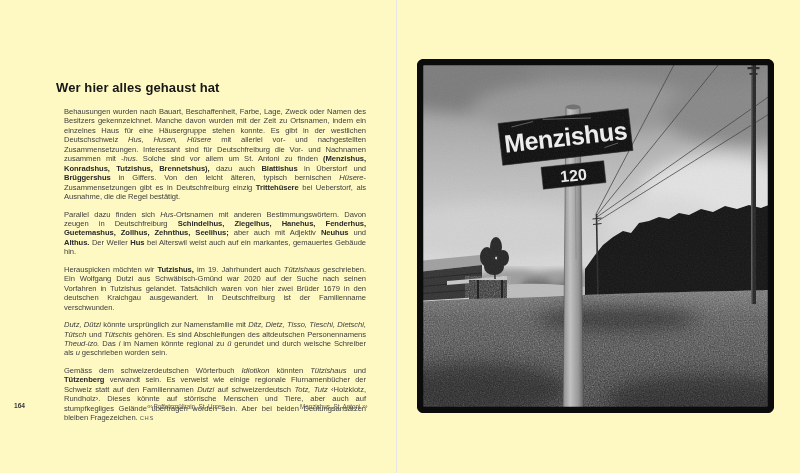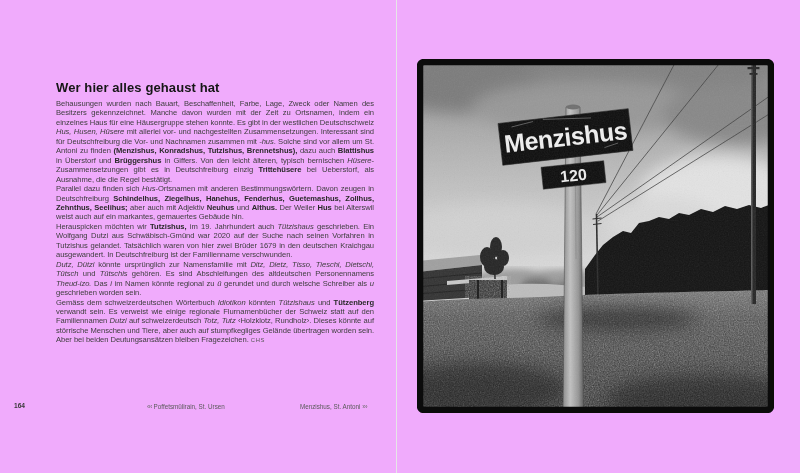--- a/index.html
+++ b/index.html
@@ -1,31 +1,31 @@
 <!DOCTYPE html>
 <html><head>
 <meta charset="utf-8">
 <style>
   html,body{margin:0;padding:0;background:#ffffff;}
   .spread{
-    position:relative;width:800px;height:473px;background:#f0abfc;
+    position:relative;width:800px;height:473px;background:#fef9c3;
     font-family:"Liberation Sans",sans-serif;overflow:hidden;
   }
   .gutter{position:absolute;left:396px;top:0;width:1px;height:473px;background:#e6e6e6;}
   
   .heading{
     position:absolute;left:56px;top:80px;margin:0;
     font-size:13px;font-weight:bold;color:#161616;letter-spacing:0.1px;
   }
   .bodytext{
     position:absolute;left:56px;top:99px;width:318px;
     font-size:7.6px;line-height:9.45px;color:#3d3d3d;
     text-align:justify;letter-spacing:-0.05px;
   }
-  .bodytext p{margin:0;}
+  .bodytext p{margin:8px;}
   .seg-b{font-weight:bold;color:#2a2a2a;}
   .seg-i{font-style:italic;}
   .seg-c{font-size:5.8px;letter-spacing:0.7px;color:#555;}
   .pnum{
     position:absolute;left:14px;top:402px;
     font-size:6.6px;font-weight:bold;color:#3a3a3a;
   }
   .foot-prev{
     position:absolute;left:147px;top:403px;
     font-size:6.3px;color:#595959;white-space:nowrap;

